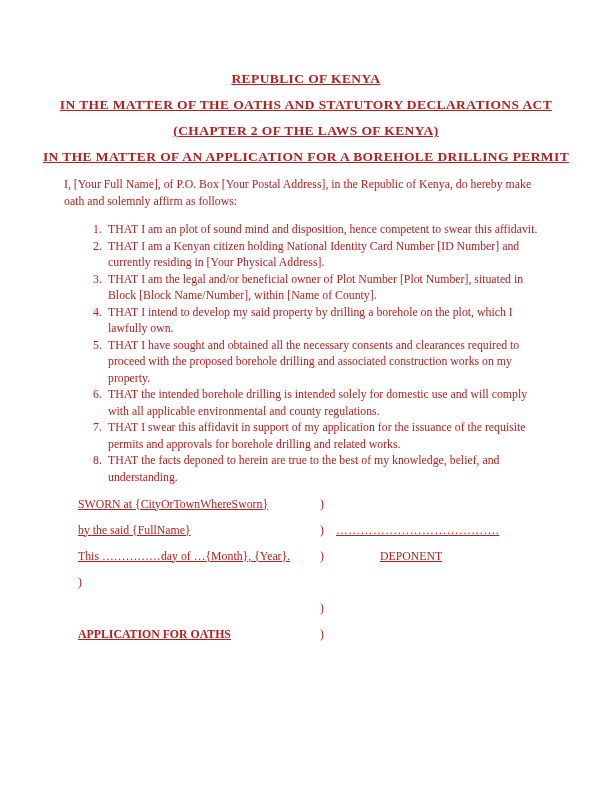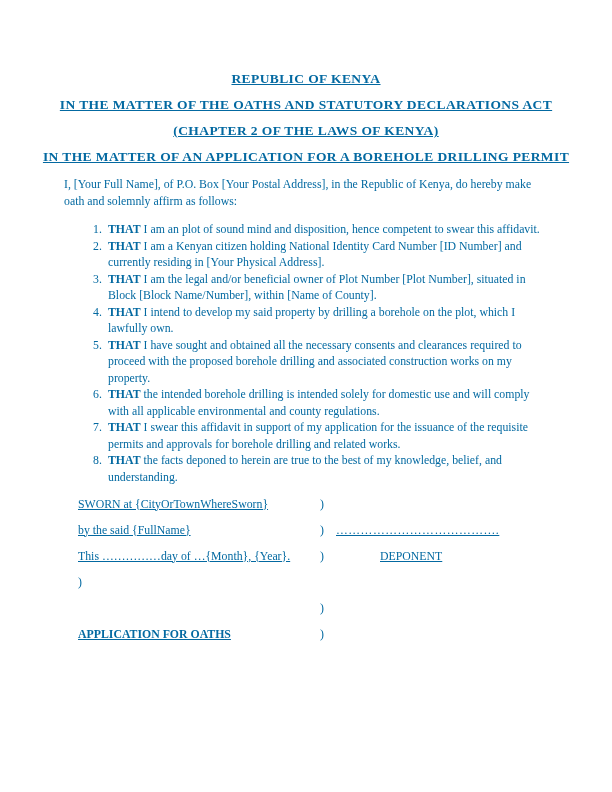--- a/index.html
+++ b/index.html
@@ -3,21 +3,21 @@
 <meta charset="utf-8">
 <style>
   * { margin: 0; padding: 0; box-sizing: border-box; }
   html, body { background: #ffffff; }
   .page {
     position: relative;
     width: 612px;
     height: 792px;
     margin: 0 auto;
     background: #ffffff;
-    color: #0369a1;
+    color: #b91c1c;
     font-family: "Liberation Serif", "DejaVu Serif", serif;
     overflow: hidden;
   }
   .headings { padding-top: 66px; }
   .h {
     text-align: center;
     font-weight: bold;
     font-size: 13.5px;
     letter-spacing: 0.4px;
     line-height: 26px;
@@ -31,21 +31,21 @@
     text-align: left;
   }
   .list { margin-top: 12px; list-style: none; }
   .item {
     position: relative;
     padding-left: 44px;
     font-size: 11.8px;
     line-height: 16.5px;
   }
   .item .num { position: absolute; left: 29px; top: 0; }
-  .item .lead { font-weight: bold; margin-right: 3px; }
+  .item .lead { font-weight: normal; margin-right: 3px; }
   .jurat { margin: 6px 0 0 14px; font-size: 11.8px; }
   .jrow {
     display: grid;
     grid-template-columns: 242px 16px 1fr;
     height: 26px;
     align-items: center;
     text-decoration: underline;
   }
   .jrow .jlabel { white-space: nowrap; }
   .jrow.bold-label .jlabel { font-weight: bold; }

